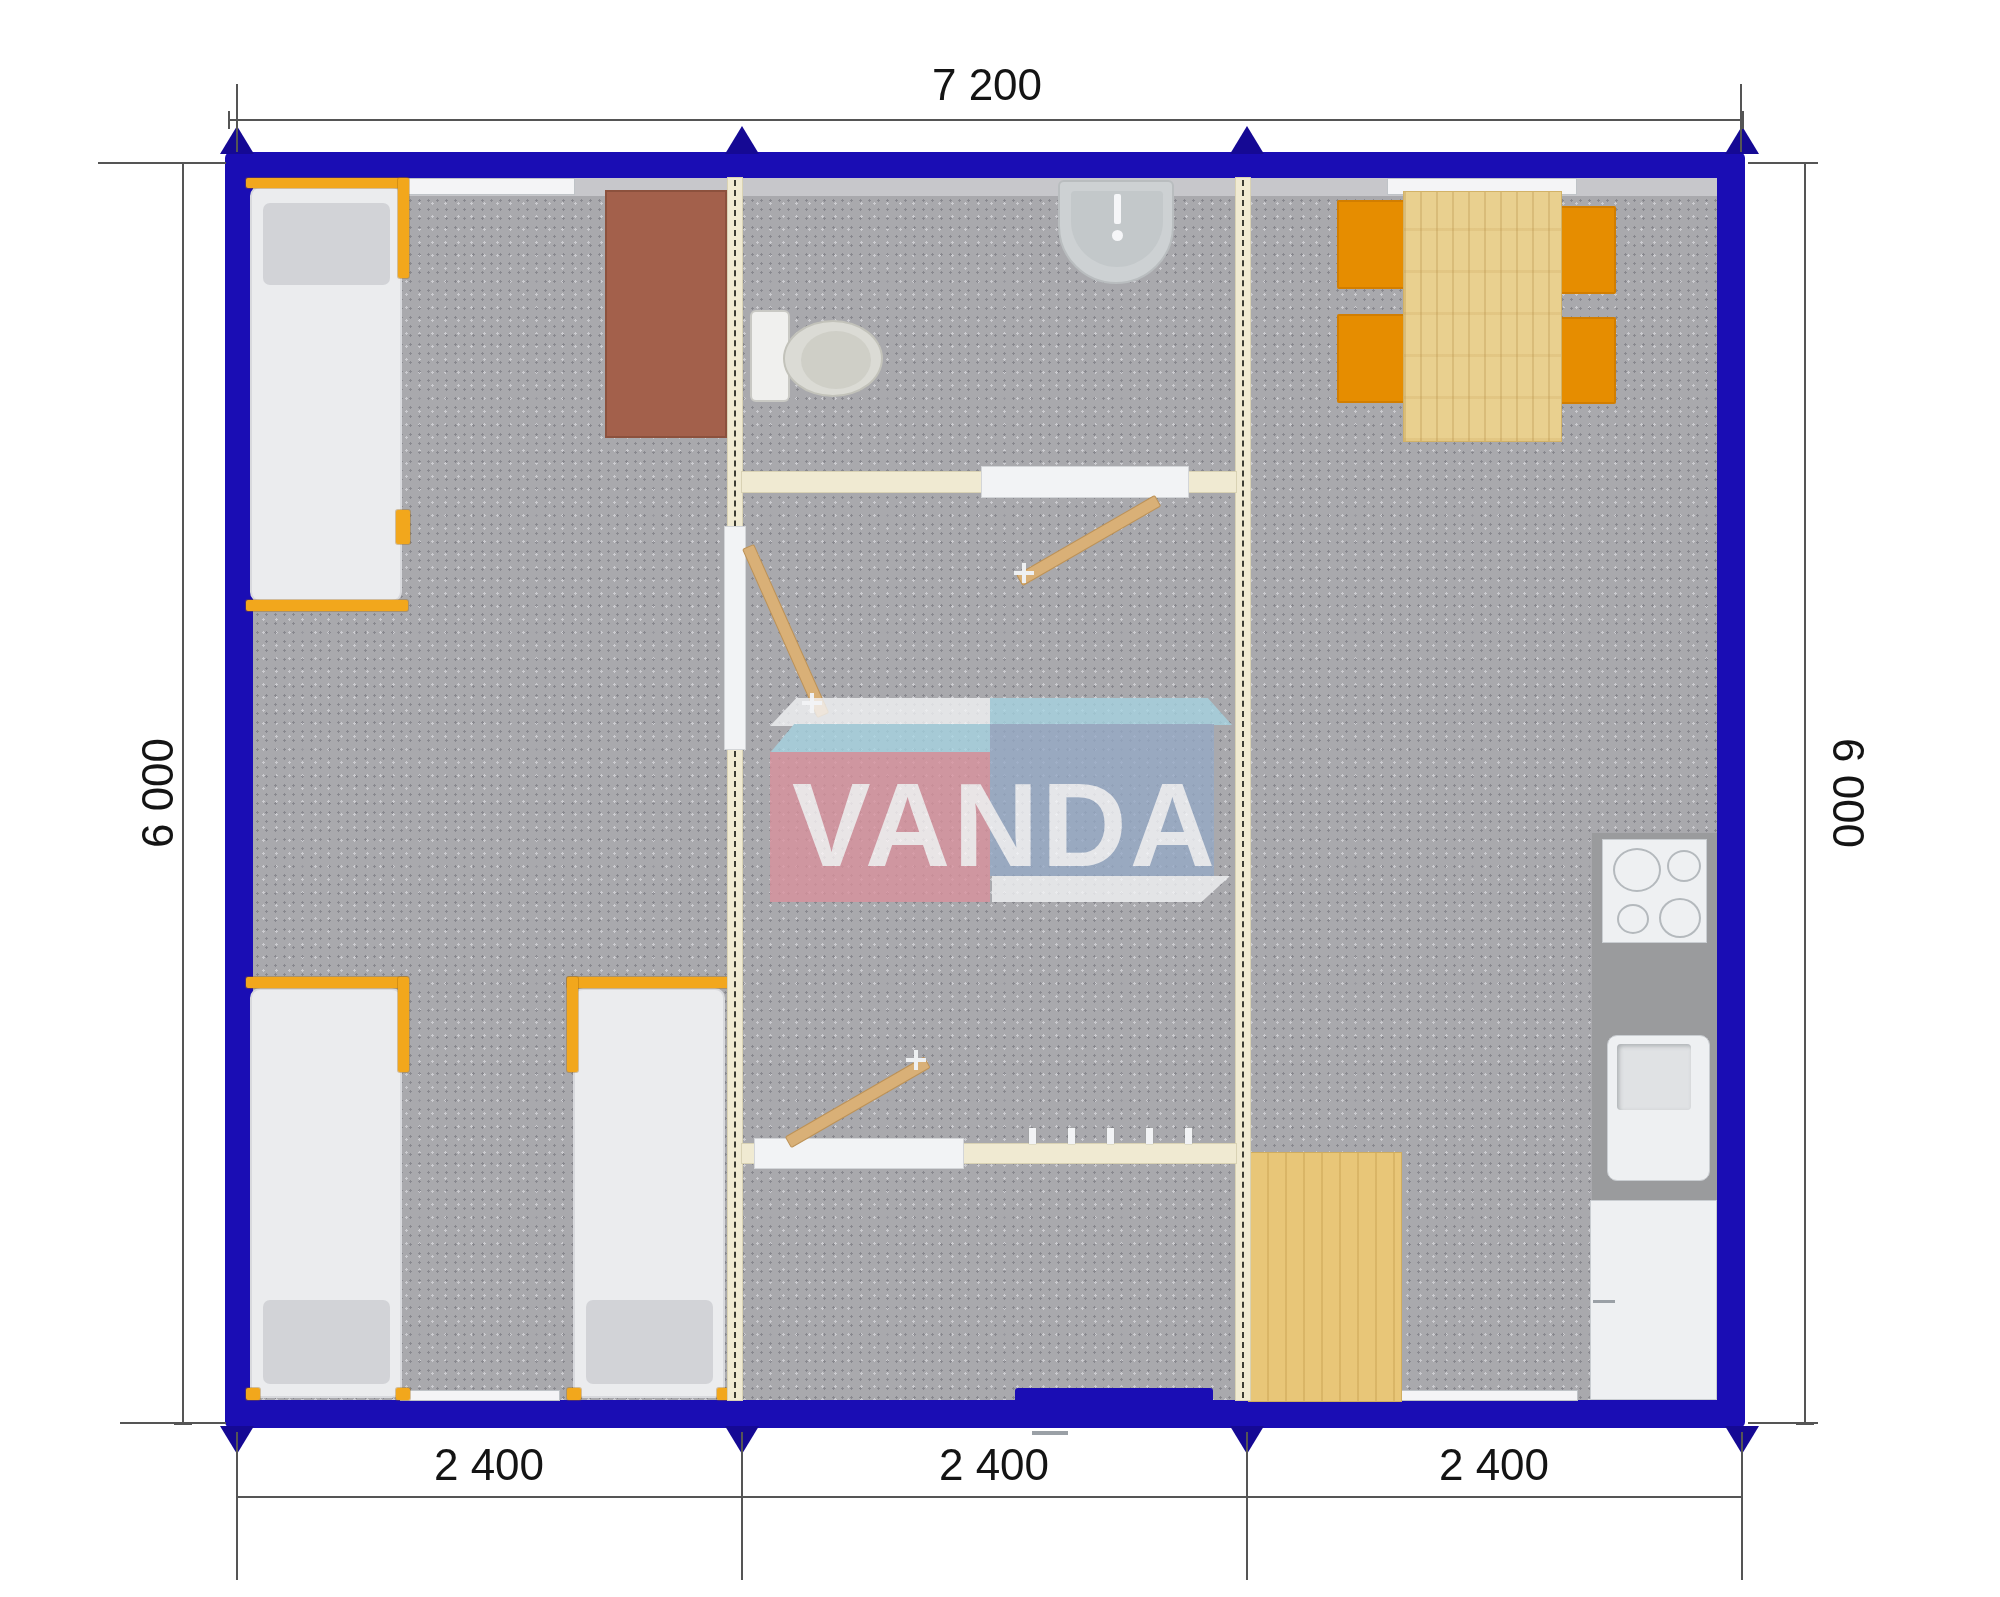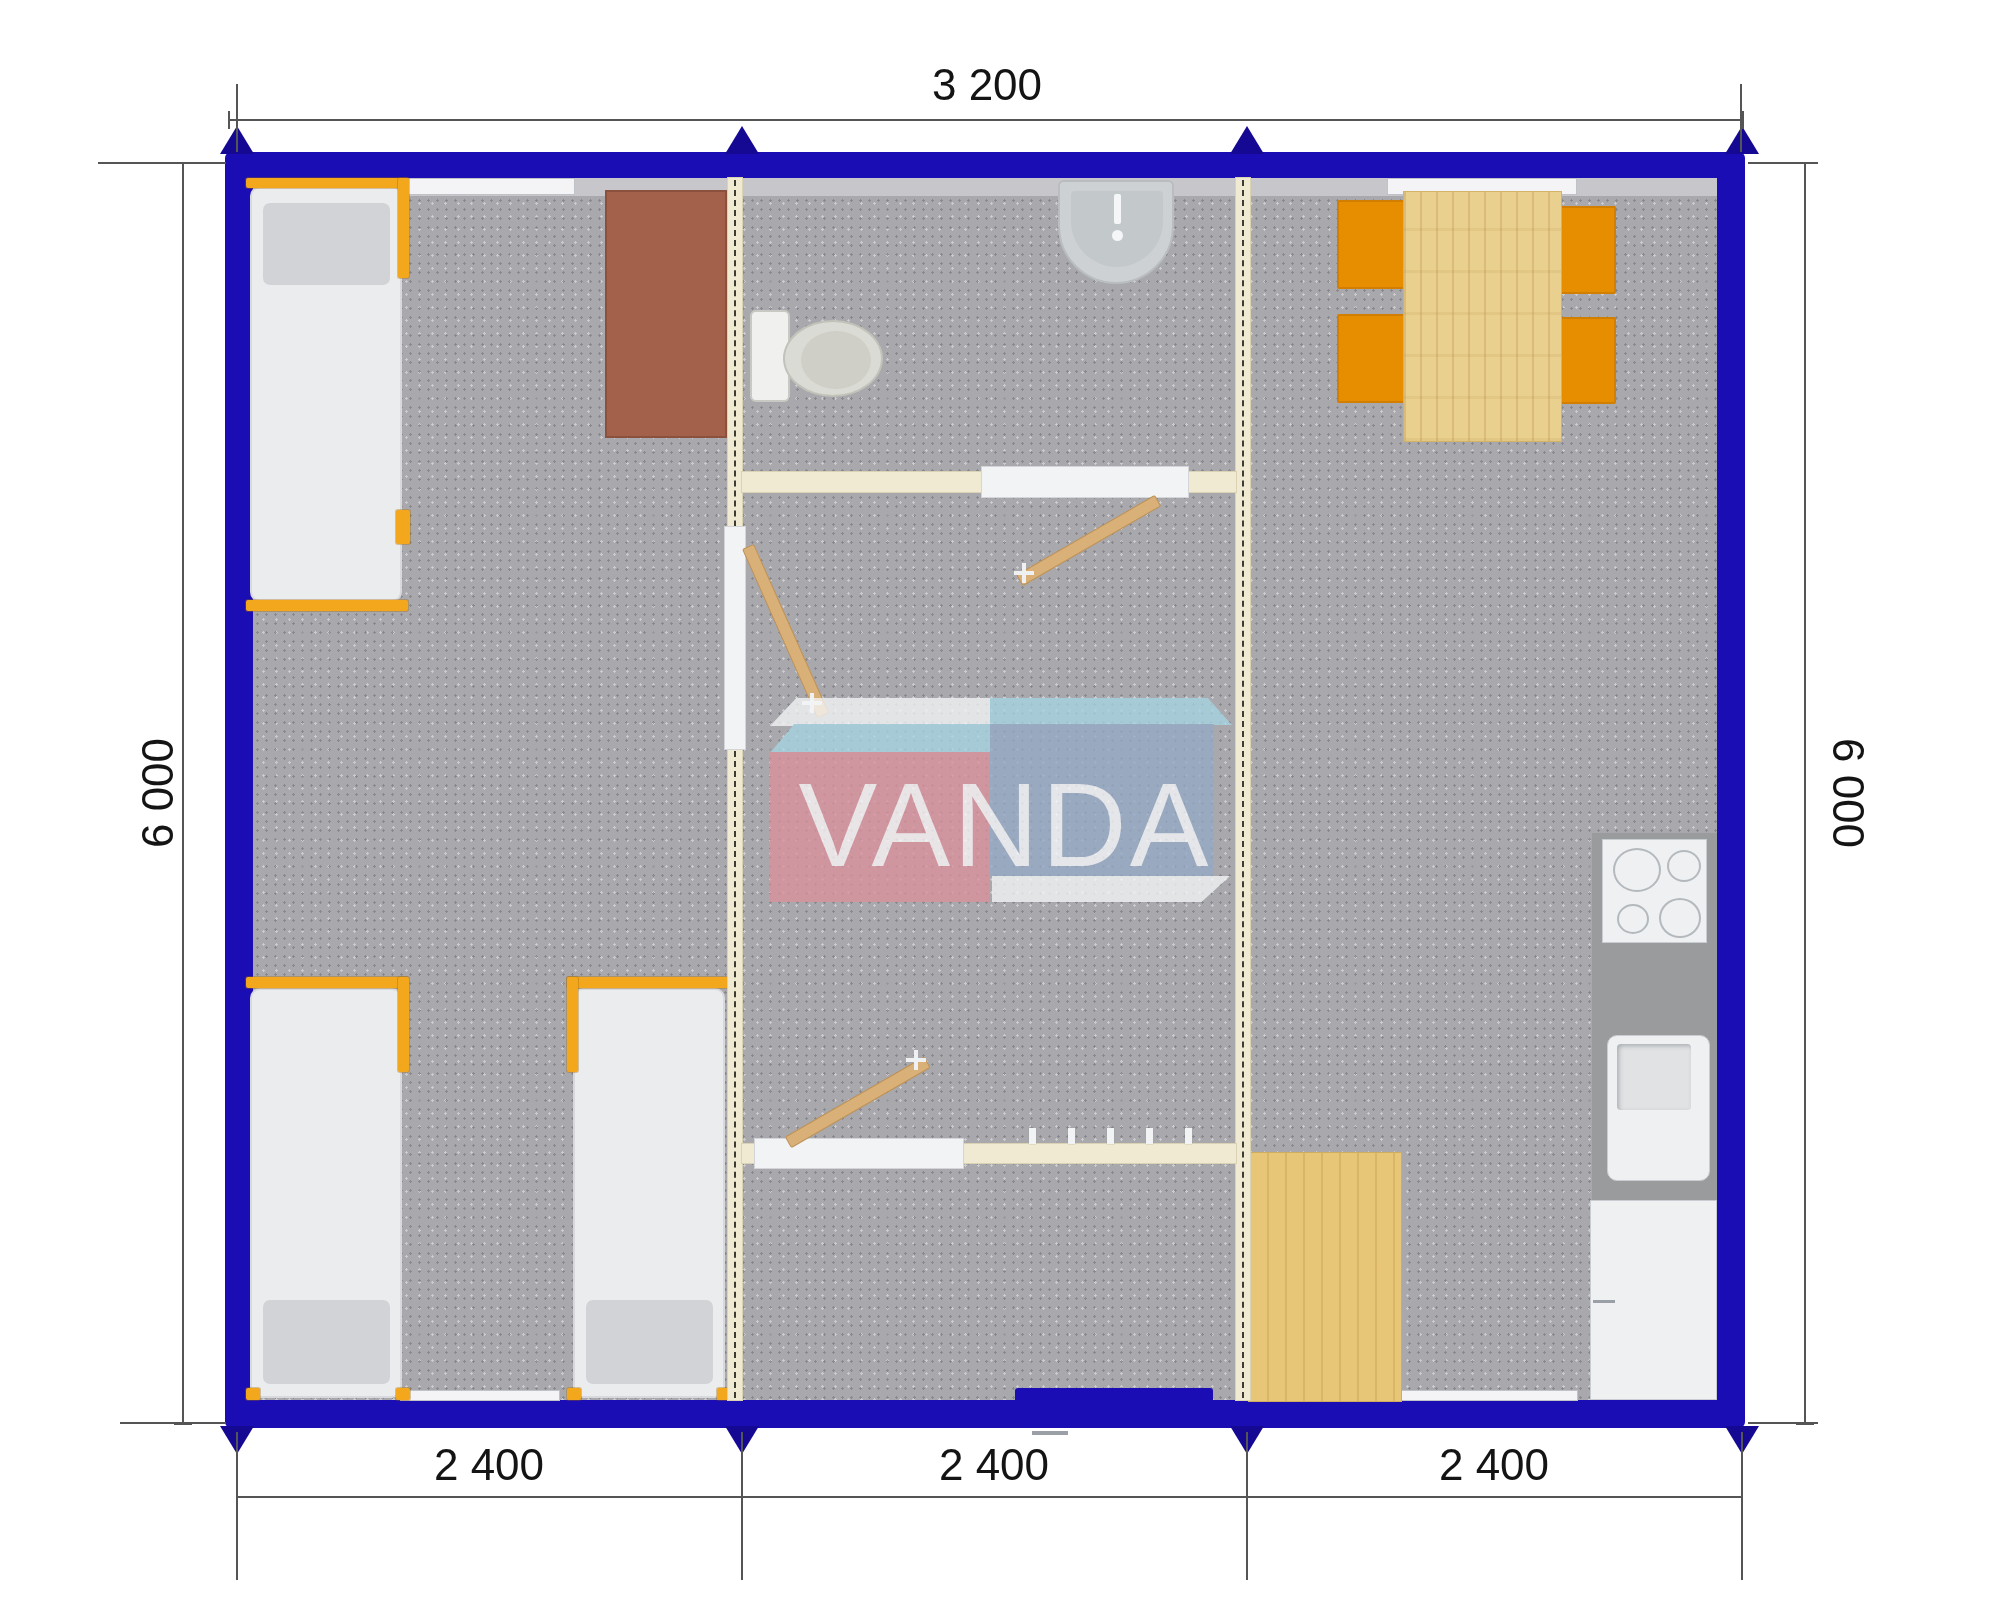--- a/index.html
+++ b/index.html
@@ -53,21 +53,21 @@
   .counter{background:#9a9b9d;}
   .appliance{background:#eef0f2;border:1px solid #c9cdd1;box-sizing:border-box;}
   .burner{position:absolute;border:2px solid #b4b9bd;border-radius:50%;}
   .basin{background:#e0e2e4;border-radius:4px;box-shadow:inset 2px 2px 4px rgba(120,125,130,.5);}
   .wood-mat{background-color:#e8c678;
     background-image:repeating-linear-gradient(90deg, rgba(190,150,70,.35) 0 2px, transparent 2px 18px);
     border:1px solid #d0ad5e;}
   
   .wm{opacity:.78;}
   .wm-piece{position:absolute;}
-  .wm-text{position:absolute;color:rgba(255,255,255,.92);font-weight:normal;font-size:118px;
+  .wm-text{position:absolute;color:rgba(255,255,255,.92);font-weight:bold;font-size:118px;
            letter-spacing:3px;line-height:1;white-space:nowrap;}
   
   .dline{background:#555;}
   .tick{background:#555;}
   .dim-label{color:#141414;font-size:44px;text-align:center;}
   .rot-l{transform:rotate(-90deg);}
   .rot-r{transform:rotate(90deg);}
 </style>
 </head>
 <body>
@@ -187,21 +187,21 @@
     <div class="wm-piece" style="left:220px;top:26px;width:224px;height:152px;background:#95a9c6;"></div>
     <div class="wm-piece" style="left:222px;top:178px;width:238px;height:26px;background:#f4f5f7;clip-path:polygon(0 0,100% 0,88% 100%,0 100%);"></div>
     <div class="wm-text" style="left:20px;top:68px;width:430px;text-align:center;">VANDA</div>
   </div>
 
   <div class="abs dline" style="left:229px;top:119px;width:1515px;height:2px;"></div>
   <div class="abs tick" style="left:228px;top:111px;width:2px;height:18px;"></div>
   <div class="abs tick" style="left:1742px;top:111px;width:2px;height:18px;"></div>
   <div class="abs dline" style="left:236px;top:84px;width:2px;height:68px;"></div>
   <div class="abs dline" style="left:1740px;top:84px;width:2px;height:68px;"></div>
-  <div class="abs dim-label" style="left:887px;top:60px;width:200px;">3 200</div>
+  <div class="abs dim-label" style="left:887px;top:60px;width:200px;">7 200</div>
 
   <div class="abs dline" style="left:182px;top:163px;width:2px;height:1262px;"></div>
   <div class="abs tick" style="left:174px;top:162px;width:18px;height:2px;"></div>
   <div class="abs tick" style="left:174px;top:1423px;width:18px;height:2px;"></div>
   <div class="abs dline" style="left:98px;top:162px;width:128px;height:2px;"></div>
   <div class="abs dline" style="left:120px;top:1422px;width:106px;height:2px;"></div>
   <div class="abs dim-label rot-l" style="left:58px;top:768px;width:200px;">6 000</div>
 
   <div class="abs dline" style="left:1804px;top:163px;width:2px;height:1262px;"></div>
   <div class="abs tick" style="left:1796px;top:162px;width:18px;height:2px;"></div>

